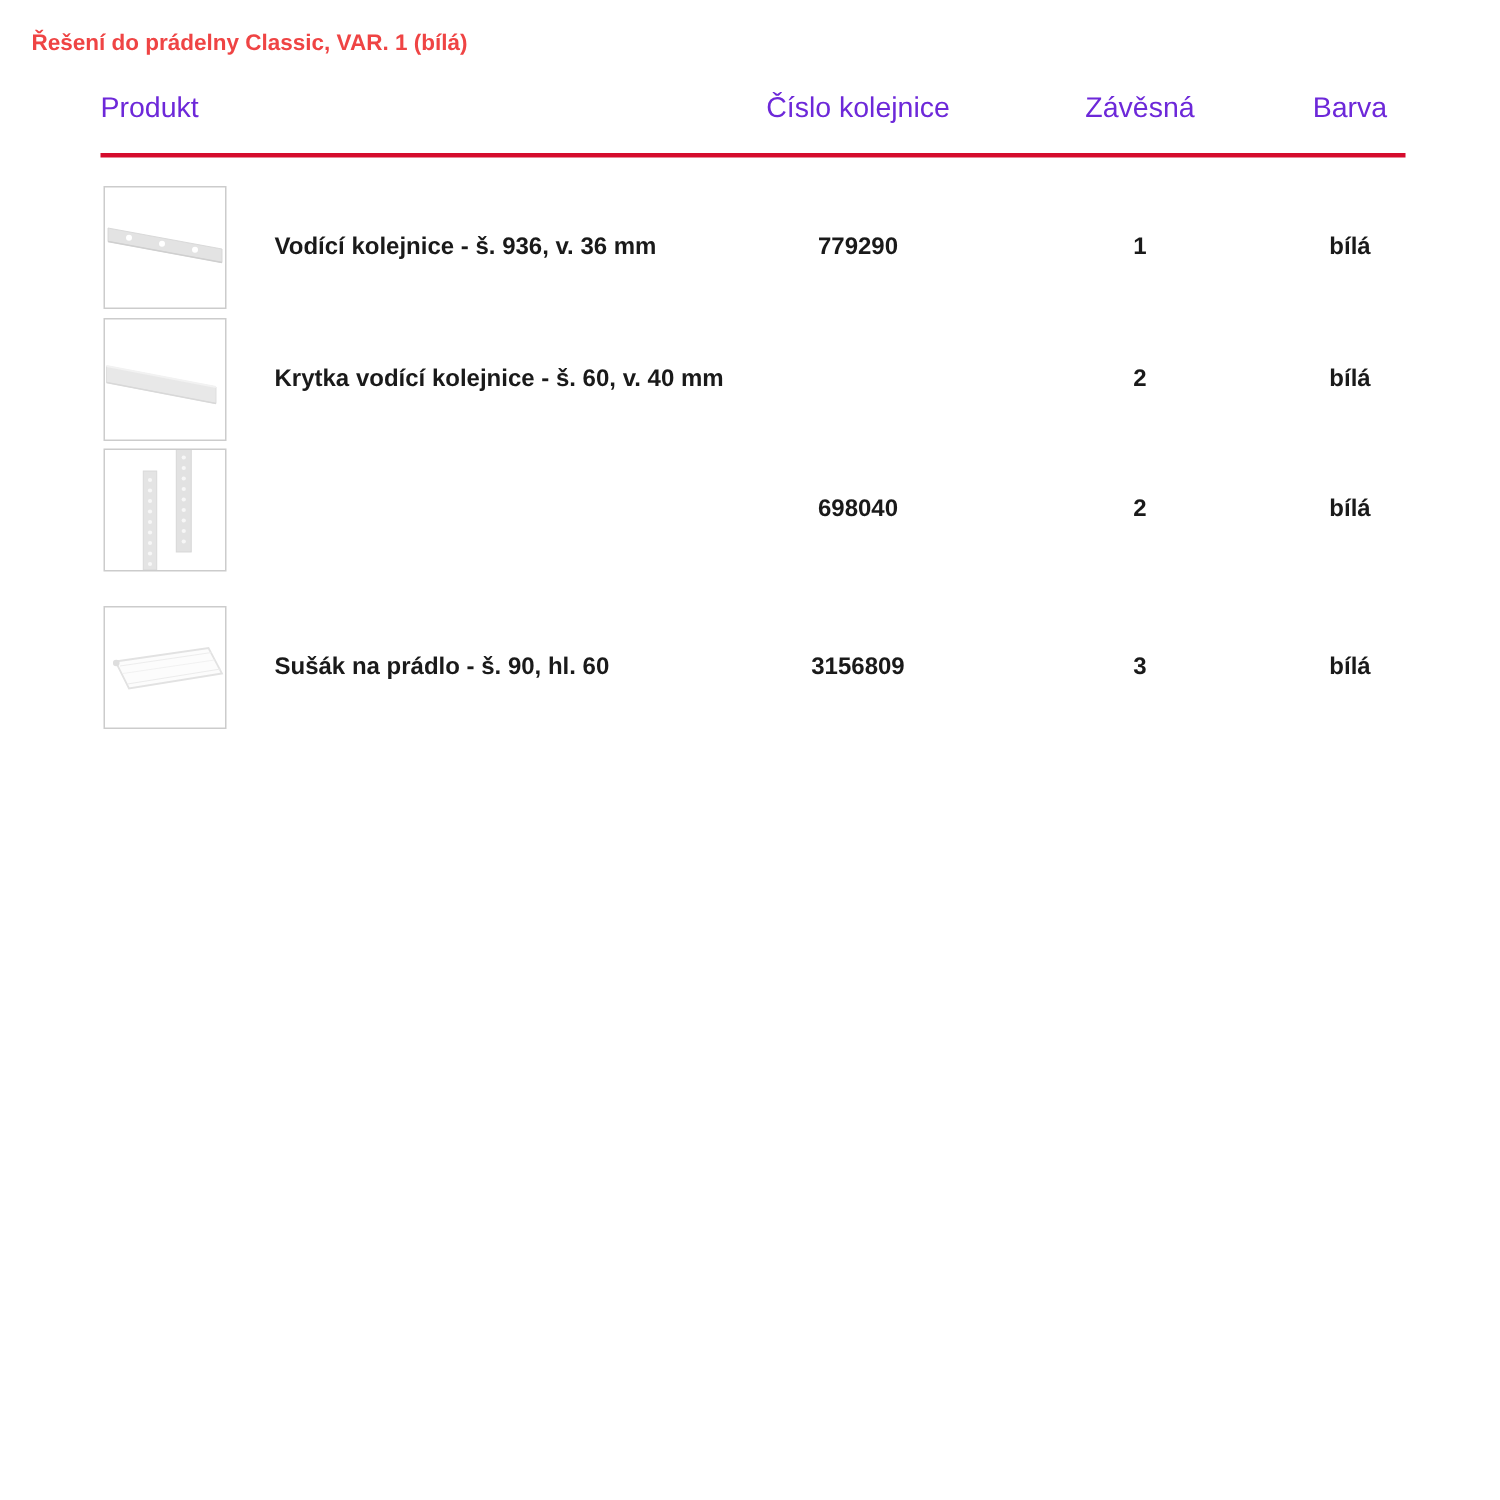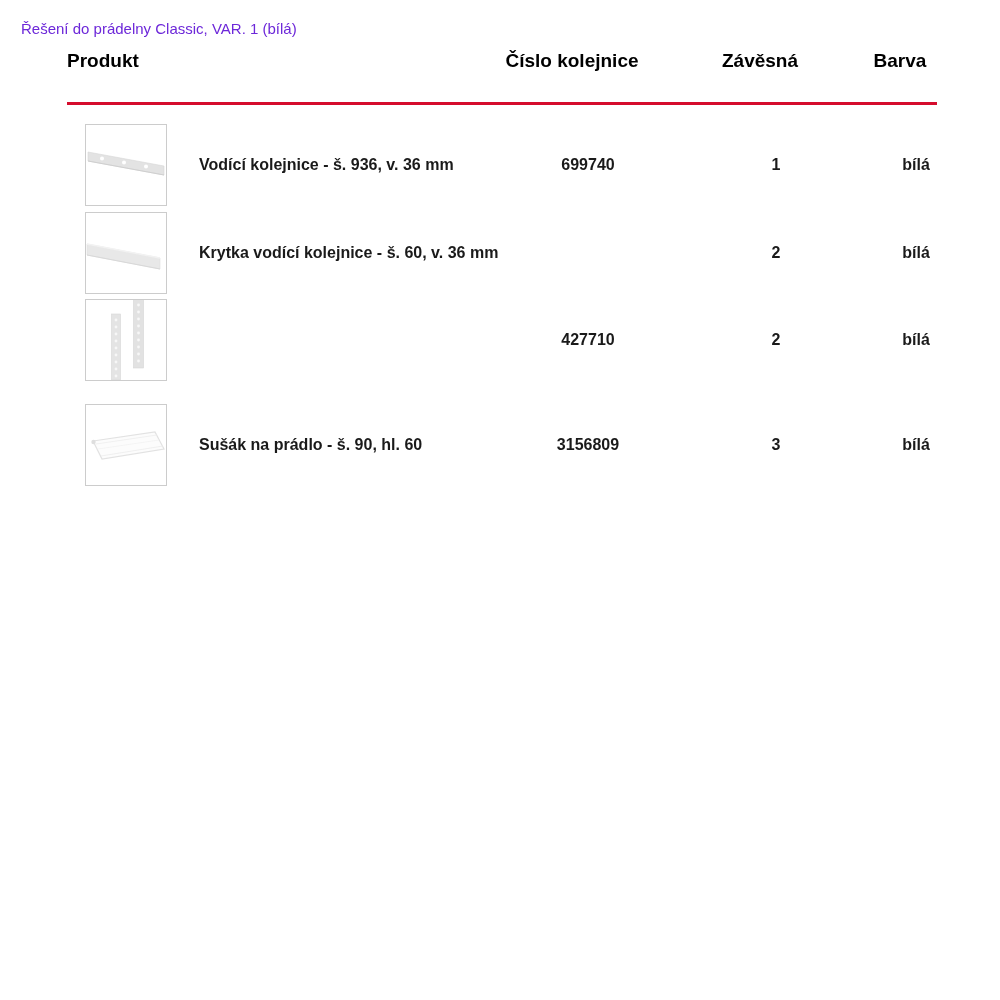--- a/index.html
+++ b/index.html
@@ -17,53 +17,52 @@
     width: 1000px;
     height: 1000px;
     background: #ffffff;
     overflow: hidden;
   }
   .page-title {
     position: absolute;
     left: 21px;
     top: 20px;
     font-size: 15px;
-    font-weight: 400;
-    color: #6d28d9;
+    font-weight: 700;
+    color: #ef4444;
     white-space: nowrap;
   }
   .col-header {
     position: absolute;
-    top: 48px;
+    top: 60px;
     height: 26px;
     display: flex;
     align-items: center;
     font-size: 19px;
-    font-weight: 700;
-    color: #000000;
+    font-weight: 400;
+    color: #6d28d9;
     white-space: nowrap;
   }
   .h-product { left: 67px; }
   .h-number  { left: 447px; width: 250px; justify-content: center; }
   .h-qty     { left: 685px; width: 150px; justify-content: center; }
   .h-color   { left: 830px; width: 140px; justify-content: center; }
   .header-rule {
     position: absolute;
     left: 67px;
     top: 102px;
     width: 870px;
     height: 3px;
     background: #d50c2d;
   }
   .row {
     position: absolute;
     left: 0;
     width: 920px;
     height: 82px;
-    margin-left: 16px;
   }
   .row-1 { top: 124px; }
   .row-2 { top: 212px; }
   .row-3 { top: 299px; }
   .row-4 { top: 404px; }
   .img-box {
     position: absolute;
     left: 69px;
     top: 0;
     width: 80px;
@@ -108,36 +107,36 @@
         <svg width="80" height="80" viewBox="0 0 80 80">
           <polygon points="2,27 78,41 78,50 2,36" fill="#e3e3e3" stroke="#d6d6d6" stroke-width="0.6"></polygon>
           <line x1="2" y1="36" x2="78" y2="50" stroke="#cfcfcf" stroke-width="1"></line>
           <circle cx="16" cy="33.5" r="2" fill="#ffffff"></circle>
           <circle cx="38" cy="37.5" r="2" fill="#ffffff"></circle>
           <circle cx="60" cy="41.5" r="2" fill="#ffffff"></circle>
         </svg>
       </span>
     </div>
     <div class="cell c-name">Vodící kolejnice - š. 936, v. 36 mm</div>
-    <div class="cell c-number">699740</div>
+    <div class="cell c-number">779290</div>
     <div class="cell c-qty">1</div>
     <div class="cell c-color">bílá</div>
   </div>
 
   <div class="row row-2">
     <div class="img-box">
       <span>
         <svg width="80" height="80" viewBox="0 0 80 80">
           <polygon points="1,31 74,45 74,56 1,42" fill="#e8e8e8" stroke="#dddddd" stroke-width="0.6"></polygon>
           <line x1="1" y1="31" x2="74" y2="45" stroke="#f2f2f2" stroke-width="1.5"></line>
           <line x1="1" y1="42" x2="74" y2="56" stroke="#d8d8d8" stroke-width="1"></line>
         </svg>
       </span>
     </div>
-    <div class="cell c-name">Krytka vodící kolejnice - š. 60, v. 36 mm</div>
+    <div class="cell c-name">Krytka vodící kolejnice - š. 60, v. 40 mm</div>
     <div class="cell c-qty">2</div>
     <div class="cell c-color">bílá</div>
   </div>
 
   <div class="row row-3">
     <div class="img-box">
       <span>
         <svg width="80" height="80" viewBox="0 0 80 80">
           <rect x="25.5" y="14" width="9" height="66" fill="#e4e4e4" stroke="#d8d8d8" stroke-width="0.6"></rect>
           <circle cx="30" cy="20" r="1.4" fill="#f7f7f7"></circle>
@@ -155,21 +154,21 @@
           <circle cx="52.5" cy="19" r="1.4" fill="#f7f7f7"></circle>
           <circle cx="52.5" cy="26" r="1.4" fill="#f7f7f7"></circle>
           <circle cx="52.5" cy="33" r="1.4" fill="#f7f7f7"></circle>
           <circle cx="52.5" cy="40" r="1.4" fill="#f7f7f7"></circle>
           <circle cx="52.5" cy="47" r="1.4" fill="#f7f7f7"></circle>
           <circle cx="52.5" cy="54" r="1.4" fill="#f7f7f7"></circle>
           <circle cx="52.5" cy="61" r="1.4" fill="#f7f7f7"></circle>
         </svg>
       </span>
     </div>
-    <div class="cell c-number">427710</div>
+    <div class="cell c-number">698040</div>
     <div class="cell c-qty">2</div>
     <div class="cell c-color">bílá</div>
   </div>
 
   <div class="row row-4">
     <div class="img-box">
       <span>
         <svg width="80" height="80" viewBox="0 0 80 80">
           <polygon points="7,36 69,27 78,44 16,54" fill="#fcfcfc" stroke="#e2e2e2" stroke-width="1.2"></polygon>
           <line x1="10" y1="39" x2="71" y2="30" stroke="#ededed" stroke-width="0.8"></line>

